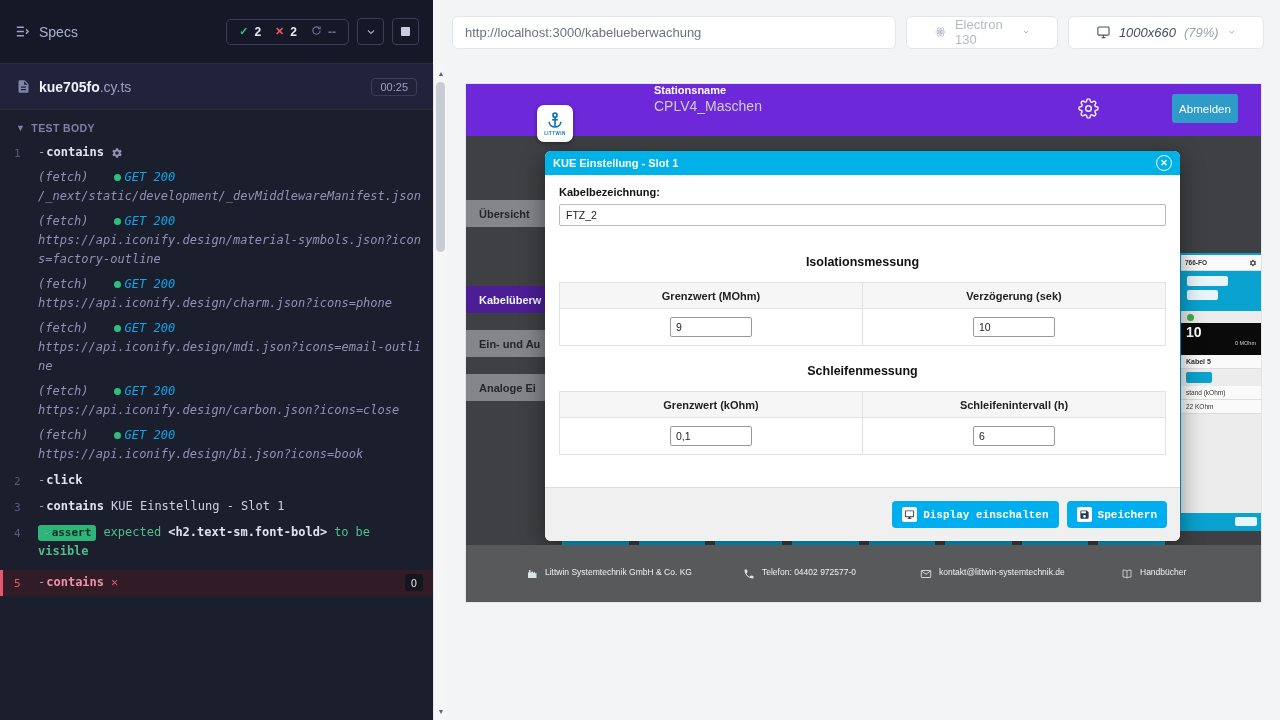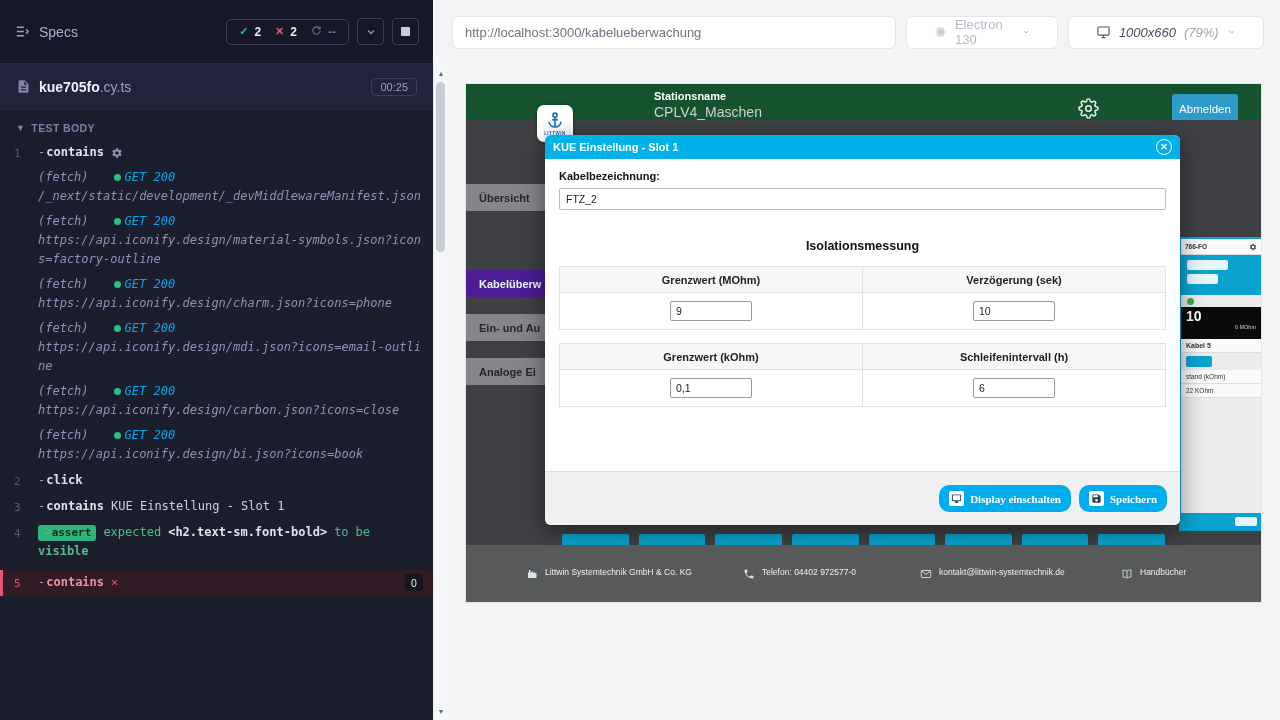--- a/index.html
+++ b/index.html
@@ -79,21 +79,21 @@
   .vscroll { width:14px; background:#f5f6f7; border-left:1px solid #e4e6ea; position:relative; }
   .vscroll .arr { position:absolute; left:0; width:14px; height:14px; display:grid; place-items:center; font-size:7px; color:#606672; cursor:pointer; }
   .vscroll .arr.up { top:2px; }
   .vscroll .arr.down { bottom:2px; }
   .vscroll .thumb { position:absolute; top:18px; left:2px; width:9px; height:170px; background:#c8ccd4; border-radius:5px; cursor:pointer; }
 
   .preview { flex:1; padding:20px 19px; }
 
   
   .app { width:795px; height:518px; background:#3f4043; position:relative; box-shadow:0 0 0 1px rgba(0,0,0,.06); display:flex; flex-direction:column; overflow:hidden; }
-  .app-header { height:36px; background:#14532d; position:relative; display:flex; align-items:flex-end; flex:none; }
+  .app-header { height:52px; background:#6d28d9; position:relative; display:flex; align-items:flex-start; flex:none; }
   .logo { position:absolute; left:71px; top:21px; width:36px; height:37px; background:#fff; border-radius:7px; box-shadow:0 1px 4px rgba(0,0,0,.4); display:flex; flex-direction:column; align-items:center; justify-content:center; z-index:5; }
   .logo svg { width:20px; height:20px; }
   .logo-text { font-size:4.5px; font-weight:bold; color:#1272b6; letter-spacing:.5px; }
   .station { margin-left:188px; }
   .station-label { font-size:11px; font-weight:bold; color:#fff; }
   .station-name { font-size:14px; color:#cfcfcf; margin-top:2px; }
   .app-gear { position:absolute; right:162px; top:14px; color:#f0f0f0; cursor:pointer; }
   .app-gear svg { width:21px; height:21px; }
   .logout-btn { position:absolute; right:23px; top:10px; width:66px; height:29px; background:#2e9bc8; border:none; border-radius:3px; color:#fff; font-size:11.5px; font-family:"Liberation Sans",sans-serif; cursor:pointer; }
 
@@ -129,21 +129,21 @@
   .modal-body { flex:1; padding:9px 14px 0; }
   .field-label { font-size:11px; font-weight:bold; color:#111; margin:2px 0 6px; }
   .field-input { width:100%; height:22px; border:1px solid #b9b9b9; border-radius:2px; font-size:10.5px; padding:0 6px; color:#222; font-family:"Liberation Sans",sans-serif; outline:none; }
   .m-heading { text-align:center; font-size:12.5px; font-weight:bold; color:#111; margin-top:29px; }
   .m-heading.second { margin-top:18px; }
   .m-table { width:100%; border-collapse:collapse; margin-top:13px; }
   .m-table th { border:1px solid #e2e2e2; background:#f6f6f6; height:26px; font-size:11px; font-weight:bold; color:#222; }
   .m-table td { border:1px solid #e2e2e2; height:37px; text-align:center; }
   .cell-input { width:82px; height:20px; border:1px solid #9a9a9a; border-radius:2px; font-size:10.5px; padding:0 5px; color:#222; font-family:"Liberation Sans",sans-serif; outline:none; }
   .modal-footer { height:54px; background:#f0f0f0; border-top:1px solid #ddd; border-radius:0 0 6px 6px; display:flex; align-items:center; justify-content:flex-end; gap:8px; padding:0 13px; flex:none; }
-  .cyan-btn { display:flex; align-items:center; gap:6px; background:#00aeef; border:none; border-radius:10px; color:#fff; font-size:11px; font-weight:bold; height:27px; padding:0 10px; font-family:Liberation Serif, serif; cursor:pointer; }
+  .cyan-btn { display:flex; align-items:center; gap:6px; background:#00aeef; border:none; border-radius:4px; color:#fff; font-size:11px; font-weight:bold; height:27px; padding:0 10px; font-family:Liberation Mono, monospace; cursor:pointer; }
   .btn-chip { width:15px; height:15px; background:#fff; border-radius:2px; display:grid; place-items:center; }
   .btn-chip svg { width:11px; height:11px; color:#2b3a55; }
 
   
   .app-footer { height:57px; background:#58595b; display:flex; align-items:center; padding:0 60px; gap:39px; flex:none; }
   .foot-col { display:flex; align-items:flex-start; gap:7px; color:#f0f0f0; font-size:8.5px; line-height:11px; }
   .foot-col svg { width:12px; height:12px; color:#d9e4e8; flex:none; margin-top:1px; }
   .fc1 { width:178px; } .fc2 { width:138px; } .fc3 { width:162px; }
 </style>
 </head>
@@ -444,20 +444,21 @@
                     <th style="width:50%">Grenzwert (MOhm)</th>
                     <th>Verzögerung (sek)</th>
                   </tr>
                   <tr>
                     <td><input class="cell-input" type="text" value="9" style=""></td>
                     <td><input class="cell-input" type="text" value="10" style=""></td>
                   </tr>
                 </tbody>
                   </table>
 
+                <div class="m-heading second">Schleifenmessung</div>
                 <table class="m-table">
                   <tbody>
                       <tr>
                     <th style="width:50%">Grenzwert (kOhm)</th>
                     <th>Schleifenintervall (h)</th>
                   </tr>
                   <tr>
                     <td><input class="cell-input" type="text" value="0,1" style=""></td>
                     <td><input class="cell-input" type="text" value="6" style=""></td>
                   </tr>

